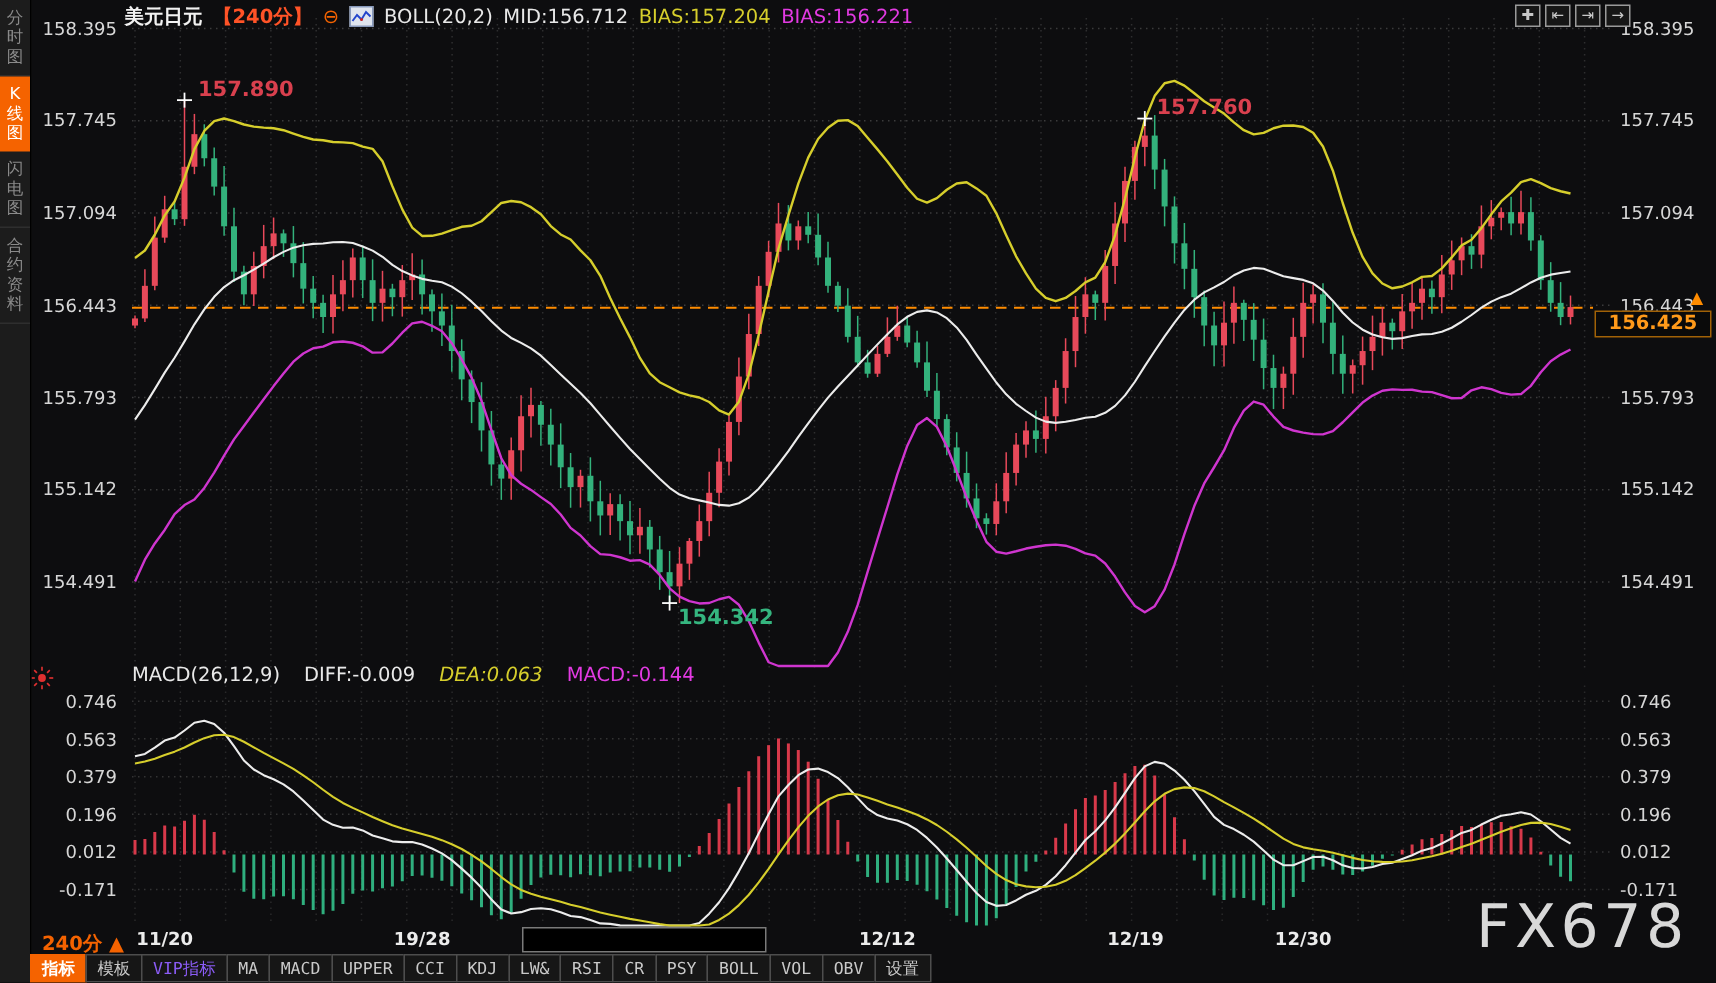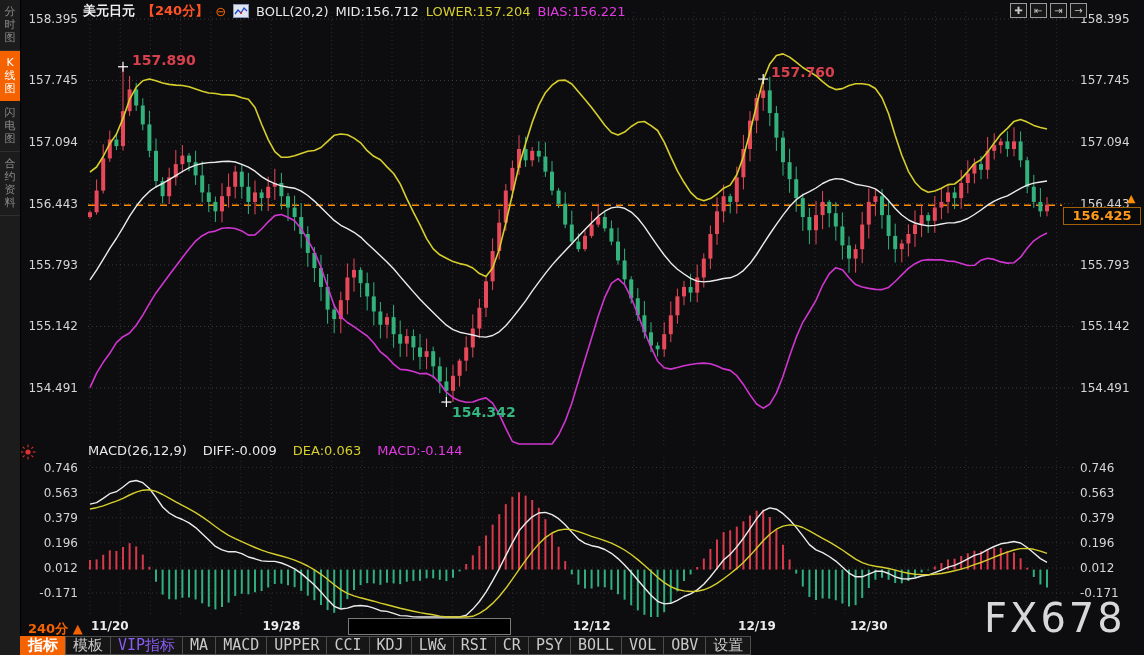--- a/index.html
+++ b/index.html
@@ -33,30 +33,30 @@
   .ann{z-index:16;font-size:14px;font-weight:bold;white-space:nowrap;}
   .ann-red{color:#d9404e;}
   .ann-green{color:#35b57f;}
   
   #price-box{left:1063px;top:207px;width:76px;height:16px;border:1px solid #a16207;background:#0a0a0a;
              color:#ff9a1a;font-size:13px;font-weight:bold;text-align:center;line-height:16px;z-index:18;}
   #price-arrow{left:1127px;top:193px;color:#ff8c00;font-size:11px;z-index:18;line-height:11px;}
   
   #macd-header{left:88px;top:443px;display:flex;gap:16px;font-size:13px;z-index:15;white-space:nowrap;}
   .m-title,.m-diff{color:#e8e8e8;}
-  .m-dea{color:#d6ce2c;}
+  .m-dea{color:#d6ce2c;font-style:italic;}
   .m-macd{color:#e23ae2;}
   
   #date-row{left:0;top:618px;width:952px;height:17px;z-index:15;}
   .date-tick{position:absolute;top:1px;font-size:12px;font-weight:bold;color:#ececec;width:44px;text-align:center;}
   #period-tag{left:28px;top:620px;color:#f56300;font-weight:bold;font-size:13px;z-index:16;}
   #scroll-thumb{left:348px;top:618px;width:161px;height:15px;background:#000;border:1px solid #7a7a7a;z-index:16;}
   
   #toolbar{left:20px;top:636px;height:19px;display:flex;z-index:30;background:#0a0a0a;}
-  .tb-item{height:17px;line-height:17px;padding:0 7px;font-size:15px;color:#c9c9c9;
+  .tb-item{height:17px;line-height:17px;padding:0 7px;font-size:11px;color:#c9c9c9;
            font-family:"DejaVu Sans Mono","Liberation Mono",monospace;
            background:#161616;border:1px solid #4d4d4d;margin-right:-1px;cursor:pointer;white-space:nowrap;}
   .tb-item.active{background:#f56300;color:#fff;border-color:#f56300;font-weight:bold;}
   .tb-item.vip{color:#8b5cf6;font-weight:normal;}
   
   #watermark{left:984px;top:595px;font-size:40px;letter-spacing:3px;color:#d8d8d8;z-index:14;
              font-family:"DejaVu Sans","Liberation Sans",sans-serif;}
   #live-icon{left:20px;top:444px;z-index:15;}
   #chart-svg{left:0;top:0;z-index:5;}
 </style>
@@ -622,21 +622,21 @@
 <div id="header" class="abs">
   <span class="t-symbol">美元日元</span>
   <span class="t-period">【240分】</span>
   <span class="circle-minus">⊖</span>
   <span class="mini-chart"><svg width="14" height="12">
         <polyline points="1,9 4,5 7,8 10,3 13,6" fill="none" stroke="#2244cc" stroke-width="1.3"></polyline>
         <circle cx="7" cy="8" r="1" fill="#cc2222"></circle>
       </svg></span>
   <span class="t-mid">BOLL(20,2)</span>
   <span class="t-mid">MID:156.712</span>
-  <span class="t-upper">LOWER:157.204</span>
+  <span class="t-upper">BIAS:157.204</span>
   <span class="t-lower">BIAS:156.221</span>
 </div>
 
 <div id="view-icons" class="abs">
     <span class="vicon">✚</span>
     <span class="vicon">⇤</span>
     <span class="vicon">⇥</span>
     <span class="vicon">→</span>
   </div>
 

